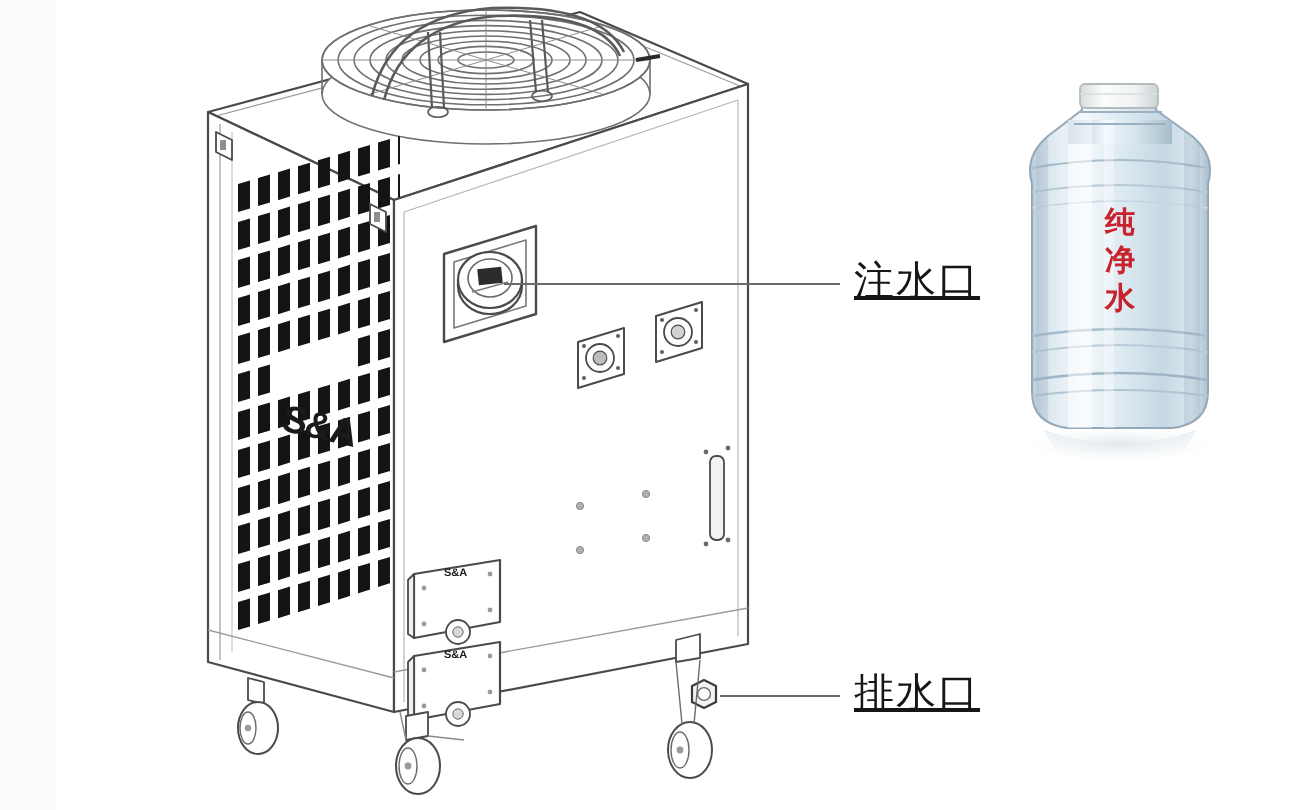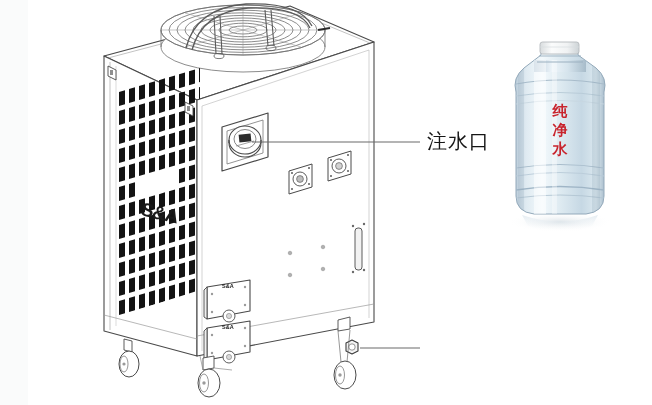--- a/index.html
+++ b/index.html
@@ -29,20 +29,21 @@
     width: 652px; height: 405px;
   }
   .callout-label {
     position: absolute;
     color: #161616;
     font-size: 20px;
     line-height: 22px;
     letter-spacing: 1px;
     white-space: nowrap;
     font-family: "Liberation Sans", "DejaVu Sans", sans-serif;
+    text-decoration: underline;
   }
   #label-inlet { left: 427px; top: 130px; }
   #label-drain { left: 427px; top: 336px; }
 </style>
 </head>
 <body>
 
 <div id="stage">
 
   <div id="left-band"></div>
@@ -432,14 +433,15 @@
         <text x="560" y="135" text-anchor="middle" fill="#c8232c" stroke="none" font-family="DejaVu Sans, Liberation Sans, sans-serif" font-size="15" font-weight="bold">净</text>
         <text x="560" y="154" text-anchor="middle" fill="#c8232c" stroke="none" font-family="DejaVu Sans, Liberation Sans, sans-serif" font-size="15" font-weight="bold">水</text>
       </g>
 
       <path d="M522,215 Q560,228 598,215 L592,226 Q560,236 528,226 Z" fill="url(#reflGrad)" stroke="none"></path>
     </g>
   </svg>
 
   <div class="callout-label" id="label-inlet">注水口</div>
 
+  <div class="callout-label" id="label-drain">排水口</div>
 
 </div>
 
 </body></html>

